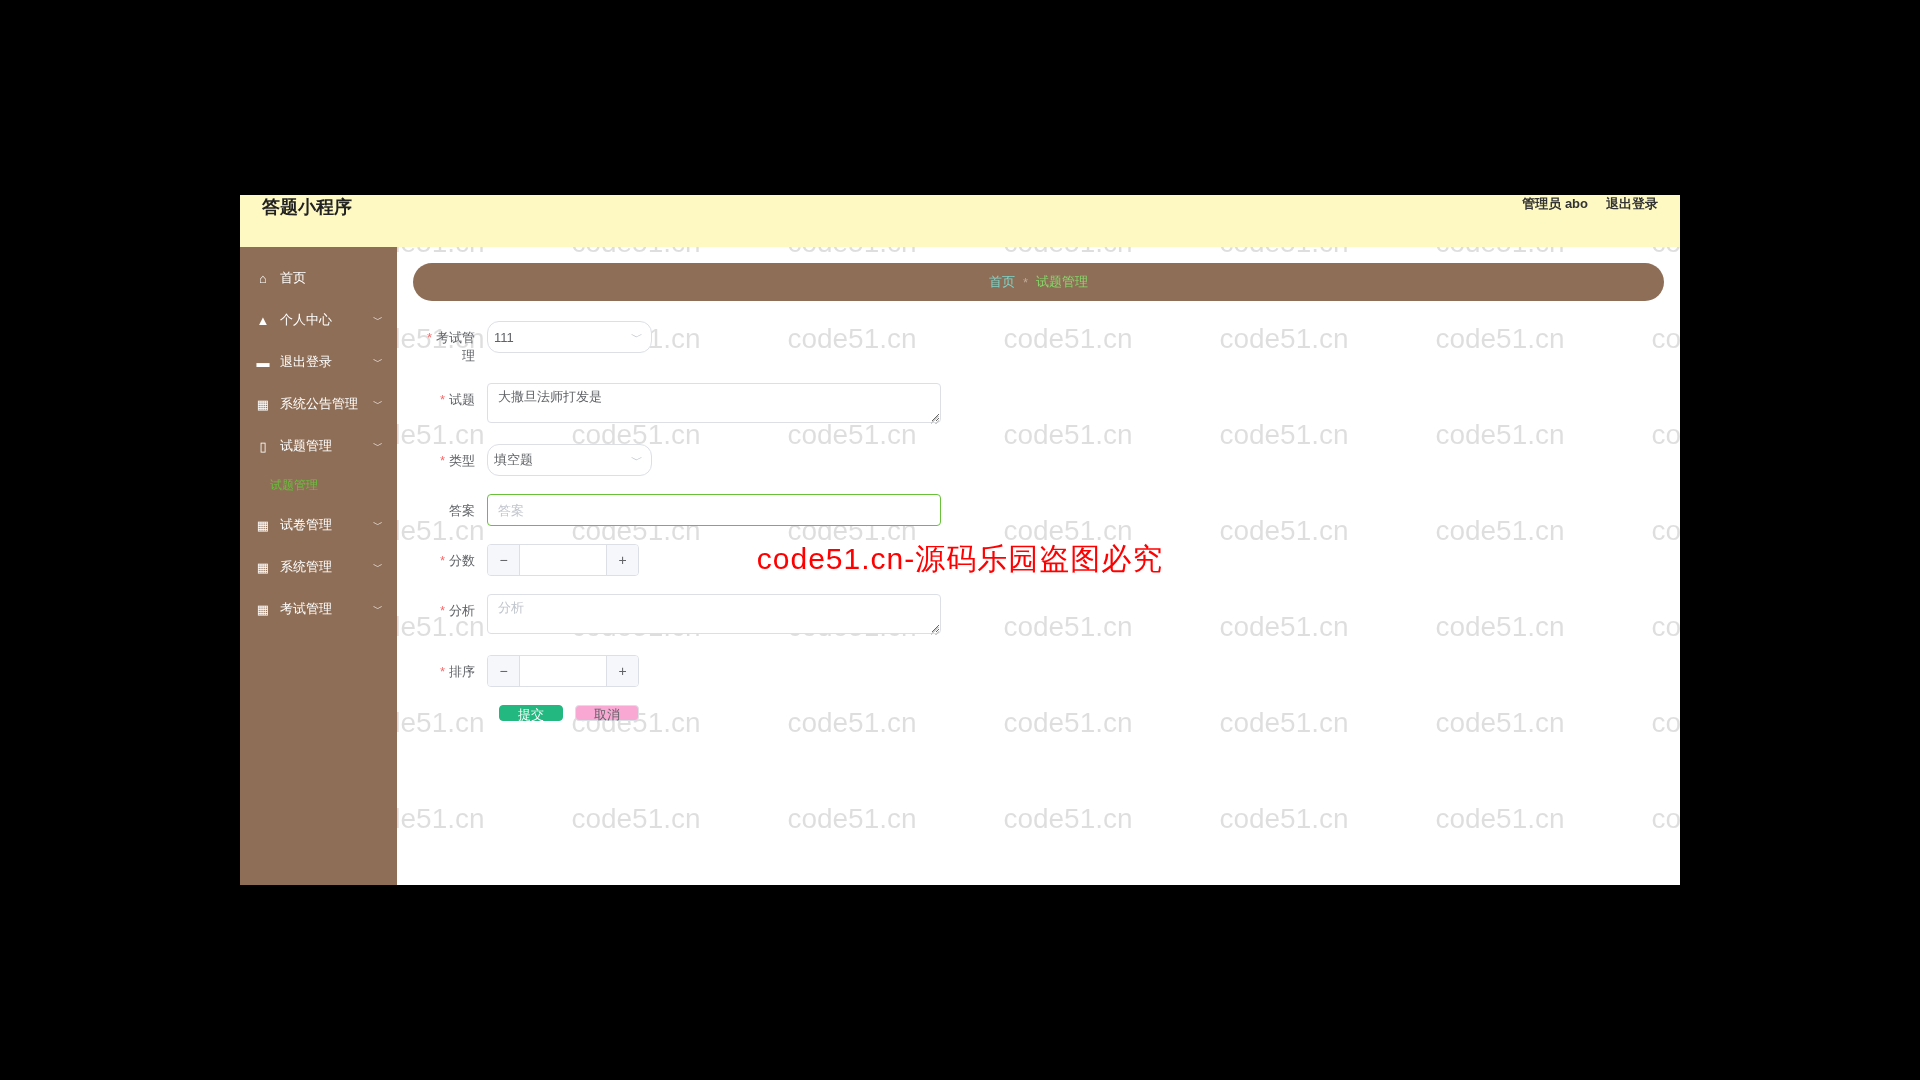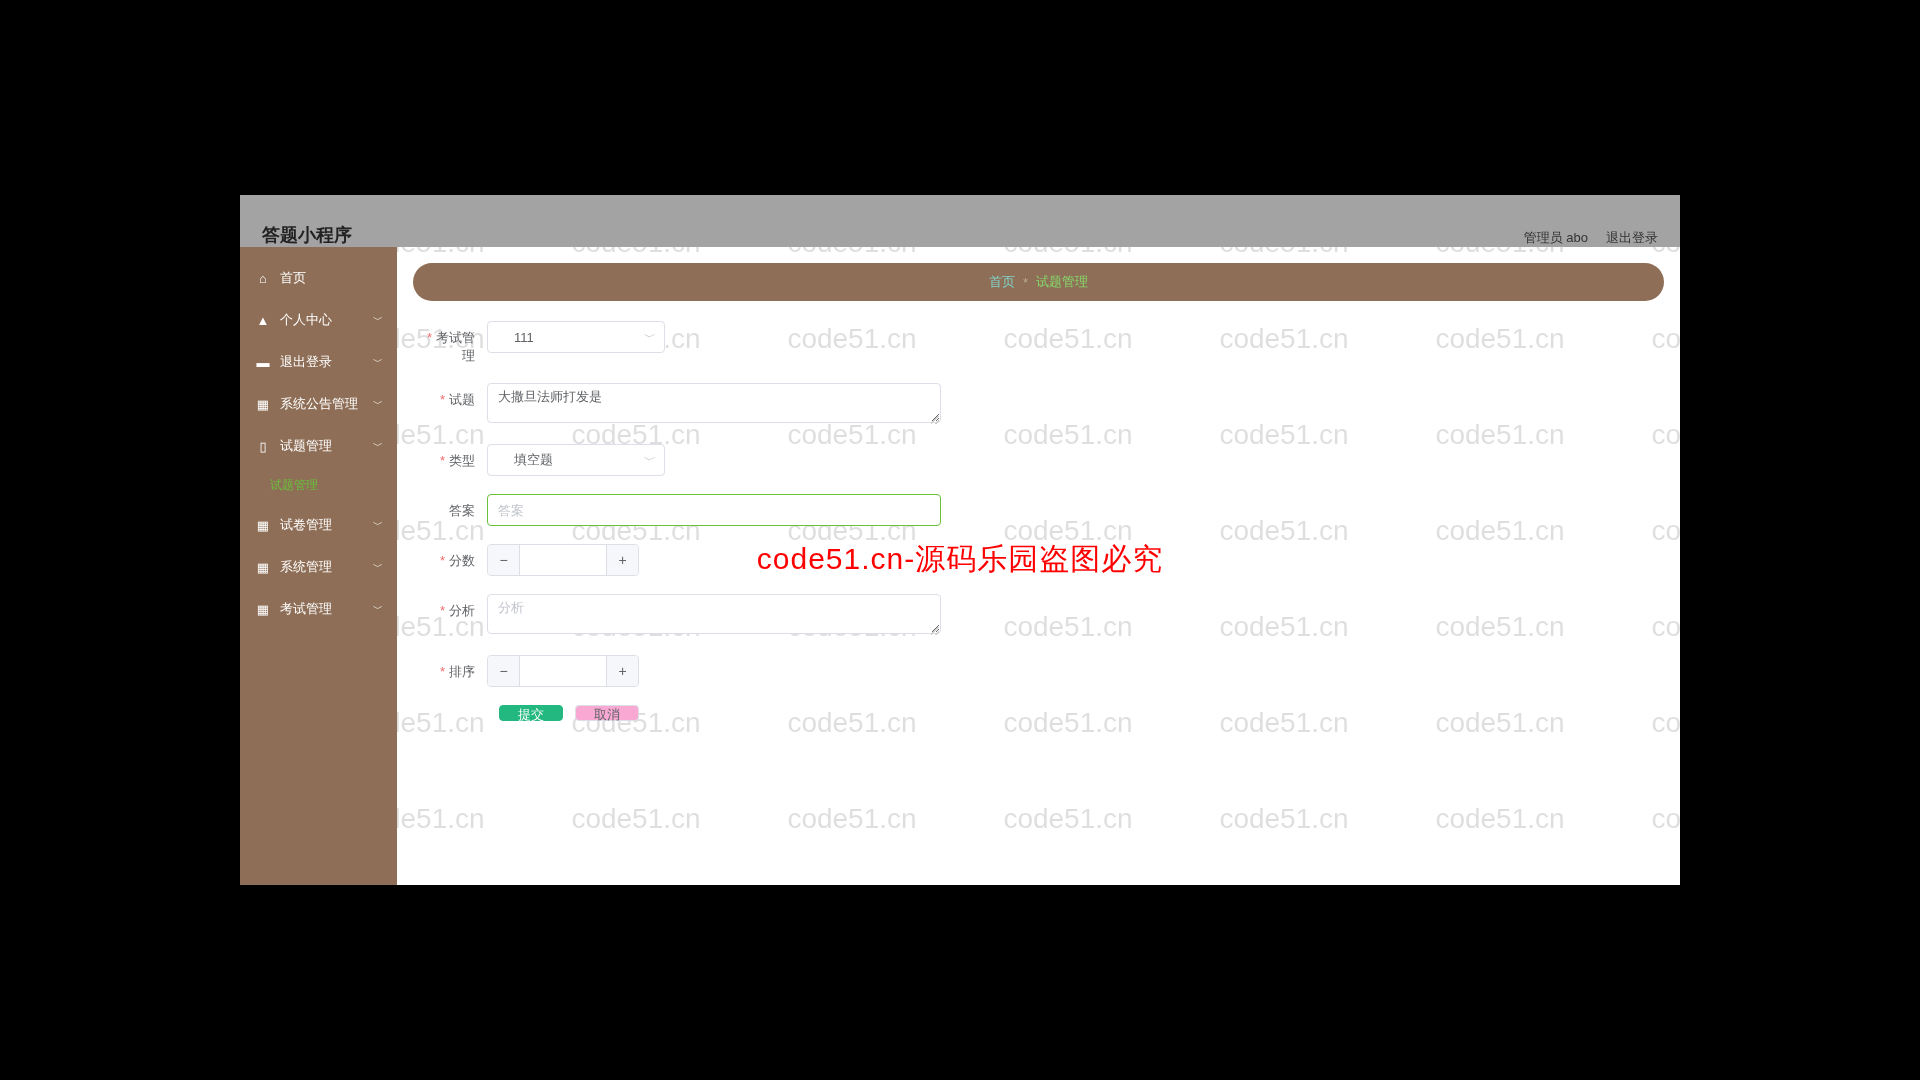--- a/index.html
+++ b/index.html
@@ -7,23 +7,23 @@
 body { background: #000; display: flex; align-items: center; justify-content: center; }
 
 .stage { width: 1440px; height: 690px; background: #fff; position: relative; overflow: hidden; }
 
 
 .watermarks { position: absolute; inset: 0; pointer-events: none; z-index: 1; }
 .wm-row { display: flex; justify-content: space-around; width: 120%; margin-left: -10%; }
 .wm { color: rgba(0,0,0,0.13); font-size: 28px; font-weight: 400; white-space: nowrap; padding: 32px 0; }
 
 
-.header { height: 52px; background: #a3a3a3; display: flex; align-items: flex-end; justify-content: space-between; padding: 0 22px; position: relative; z-index: 2; }
+.header { height: 52px; background: #fef9c3; display: flex; align-items: flex-start; justify-content: space-between; padding: 0 22px; position: relative; z-index: 2; }
 .header .title { font-size: 18px; font-weight: 700; color: #222; }
-.header .right { display: flex; gap: 18px; font-size: 13px; color: #333; }
+.header .right { display: flex; gap: 18px; font-size: 13px; color: #333; font-weight: bold; }
 .header .right span { cursor: pointer; }
 
 
 .layout { display: flex; height: calc(100% - 52px); position: relative; z-index: 2; }
 
 
 .sidebar { width: 157px; background: #8e6e56; color: #fff; padding-top: 10px; font-size: 13px; }
 .side-item { display: flex; align-items: center; padding: 12px 16px; cursor: pointer; position: relative; }
 .side-item .ico { width: 14px; height: 14px; margin-right: 10px; display: inline-flex; align-items: center; justify-content: center; }
 .side-item .chev { position: absolute; right: 14px; font-size: 10px; opacity: 0.9; }
@@ -35,21 +35,21 @@
 .breadcrumb-bar .link1 { color: #7fd3c8; }
 .breadcrumb-bar .sep { margin: 0 8px; color: #bda997; }
 .breadcrumb-bar .link2 { color: #86d86b; }
 
 
 .form { padding-left: 12px; }
 .form-row { display: flex; align-items: flex-start; margin-bottom: 18px; font-size: 13px; }
 .form-row .label { width: 62px; min-width: 62px; text-align: right; color: #606266; padding-top: 8px; padding-right: 12px; position: relative; }
 .form-row .label.req::before { content: "*"; color: #f56c6c; margin-right: 4px; }
 
-.el-select { width: 178px; height: 32px; border: 1px solid #dcdfe6; border-radius: 4px; display: flex; align-items: center; padding: 0 26px; background: #fff; cursor: pointer; position: relative; color: #606266; }
+.el-select { width: 165px; height: 32px; border: 1px solid #dcdfe6; border-radius: 12px; display: flex; align-items: center; padding: 0 6px; background: #fff; cursor: pointer; position: relative; color: #606266; }
 .el-select .arrow { position: absolute; right: 8px; color: #c0c4cc; font-size: 12px; }
 
 .el-textarea { width: 454px; min-height: 36px; border: 1px solid #dcdfe6; border-radius: 4px; padding: 4px 10px; font-size: 13px; color: #606266; resize: both; background: #fff; font-family: inherit; position: relative; }
 .el-textarea.small { min-height: 30px; }
 .el-textarea::placeholder { color: #c0c4cc; }
 
 .el-input-focus { width: 454px; height: 32px; border: 1px solid #67c23a; border-radius: 4px; padding: 0 10px; font-size: 13px; color: #606266; background: #fff; font-family: inherit; outline: none; }
 .el-input-focus::placeholder { color: #c0c4cc; }
 
 .el-number { display: flex; border: 1px solid #dcdfe6; border-radius: 4px; overflow: hidden; width: 152px; height: 32px; background: #fff; }

